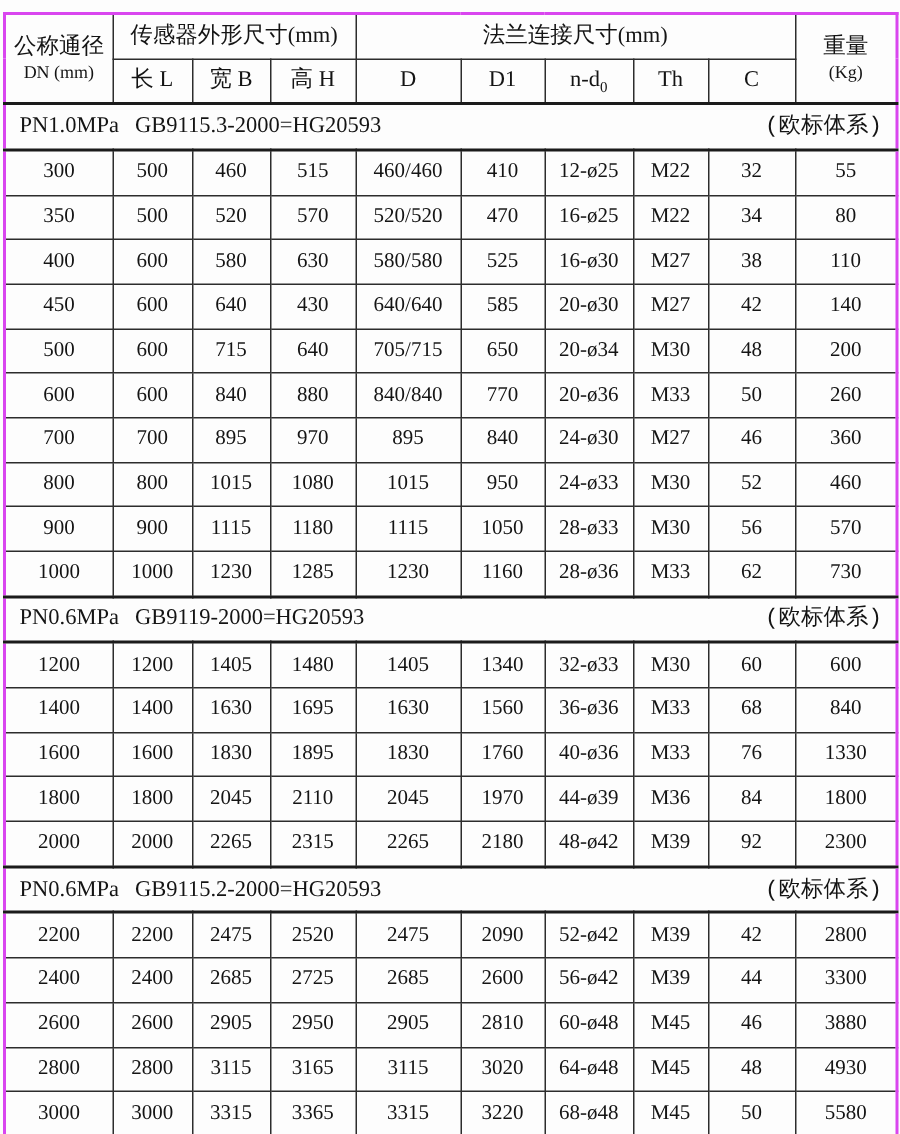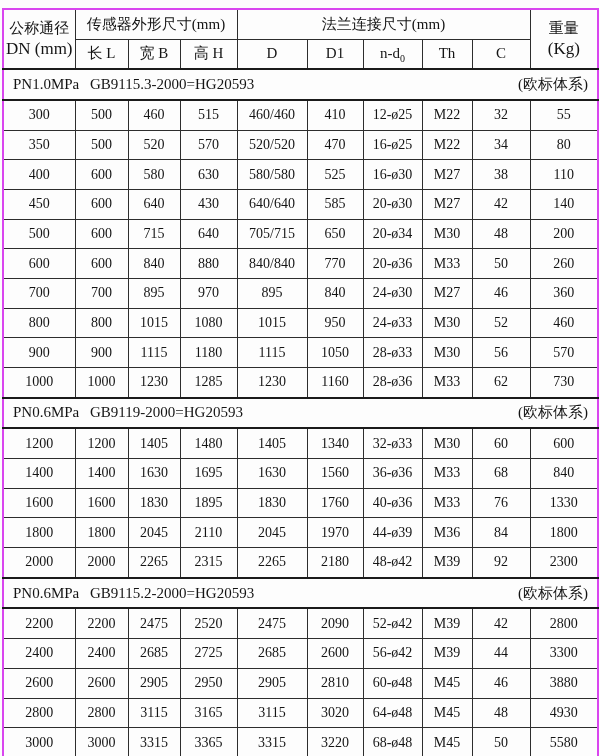--- a/index.html
+++ b/index.html
@@ -33,42 +33,42 @@
     font-size: 14px;
     padding: 0;
     height: 28px;
     line-height: 1.15;
     white-space: nowrap;
     overflow: hidden;
   }
   
   tr.hdr td { font-size: 15px; }
   .hdr .two-line { line-height: 1.25; }
-  .hdr .ln2 { font-size: 17px; }
+  .hdr .ln2 { font-size: 12px; }
   td.sub-col { font-size: 14.5px; }
   td.sub-col sub { font-size: 10px; line-height: 0; }
   
   tr.sec td {
     border-top: 2px solid #1b1b1b;
     border-bottom: 2px solid #1b1b1b;
     font-size: 15px;
   }
   .sec-inner {
     display: flex;
     align-items: flex-start;
     padding: 0 9px;
     width: calc(100% - 18px);
   }
   .sec-pn {
     width: 77px;
     text-align: left;
     flex: none;
   }
   .sec-std { text-align: left; }
-  .sec-note { margin-left: auto; }
+  .sec-note { margin-left: auto; font-family: Liberation Mono, monospace; }
 </style>
 </head>
 <body>
 
 <div class="sheet">
   <table class="spec">
     <colgroup>
       <col style="width:72px">
         <col style="width:53px">
         <col style="width:52px">

